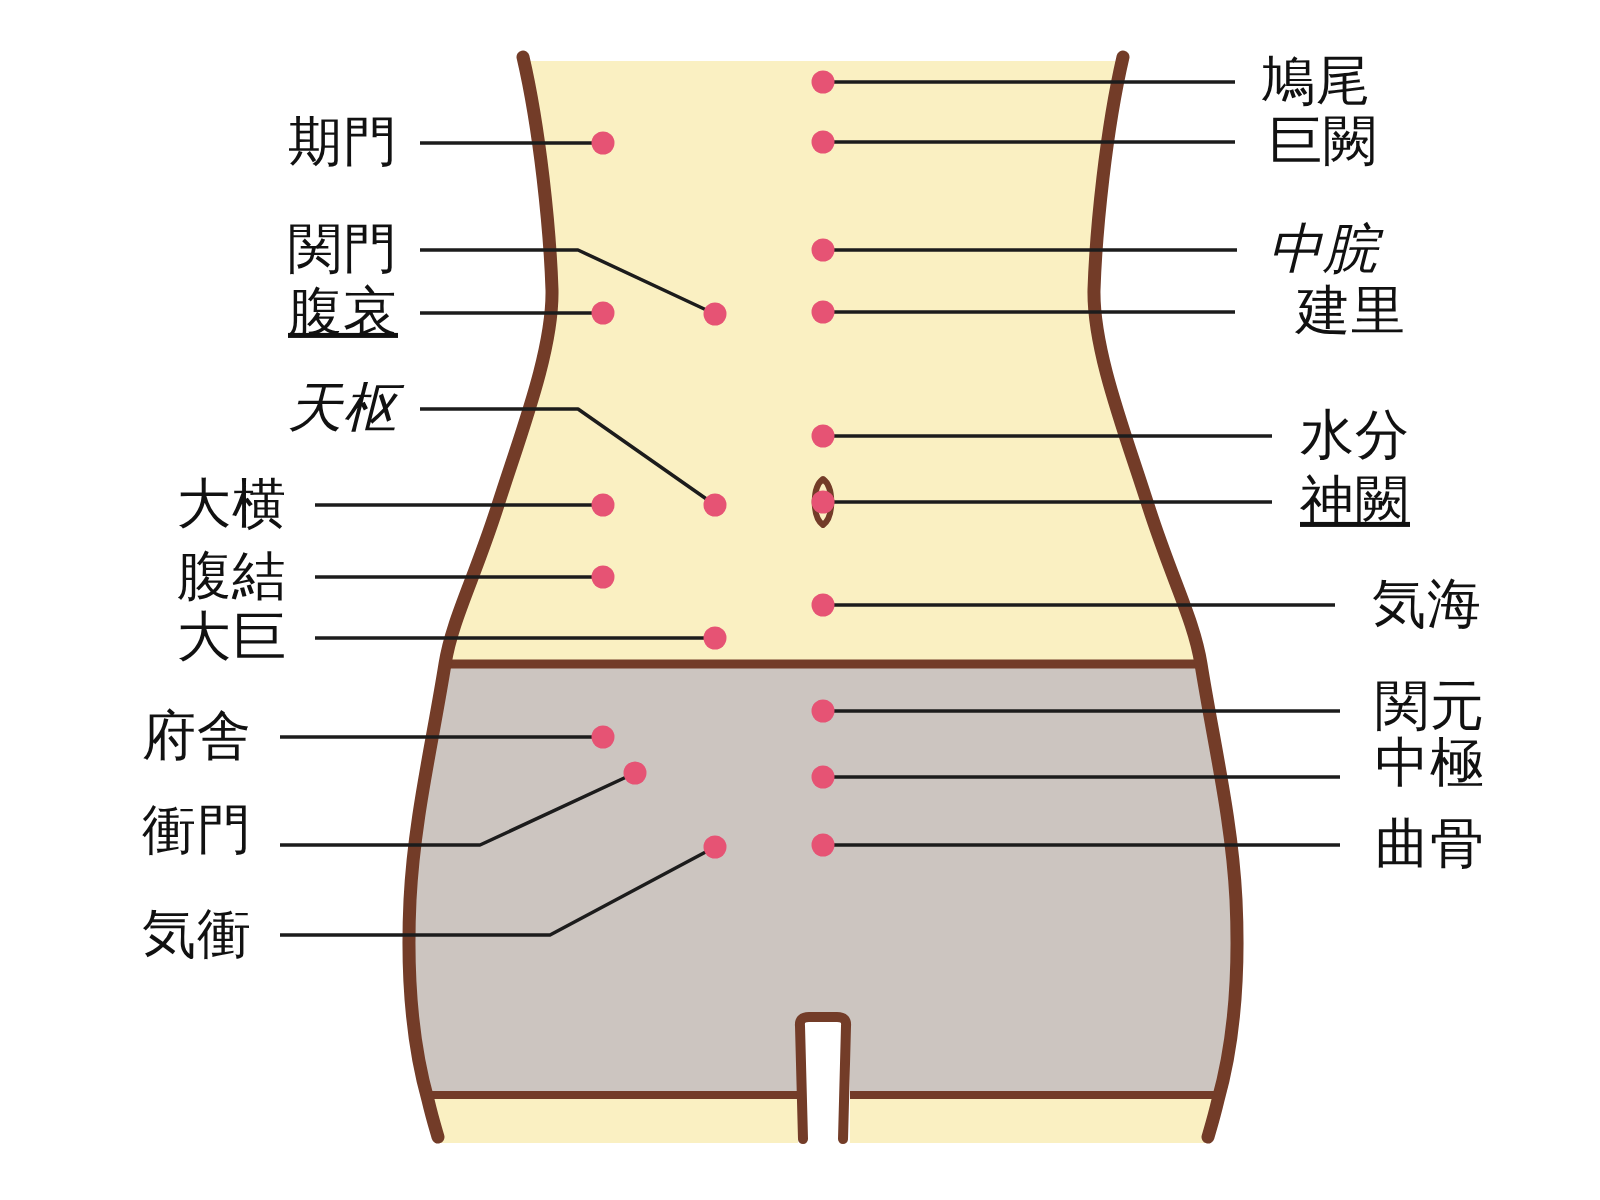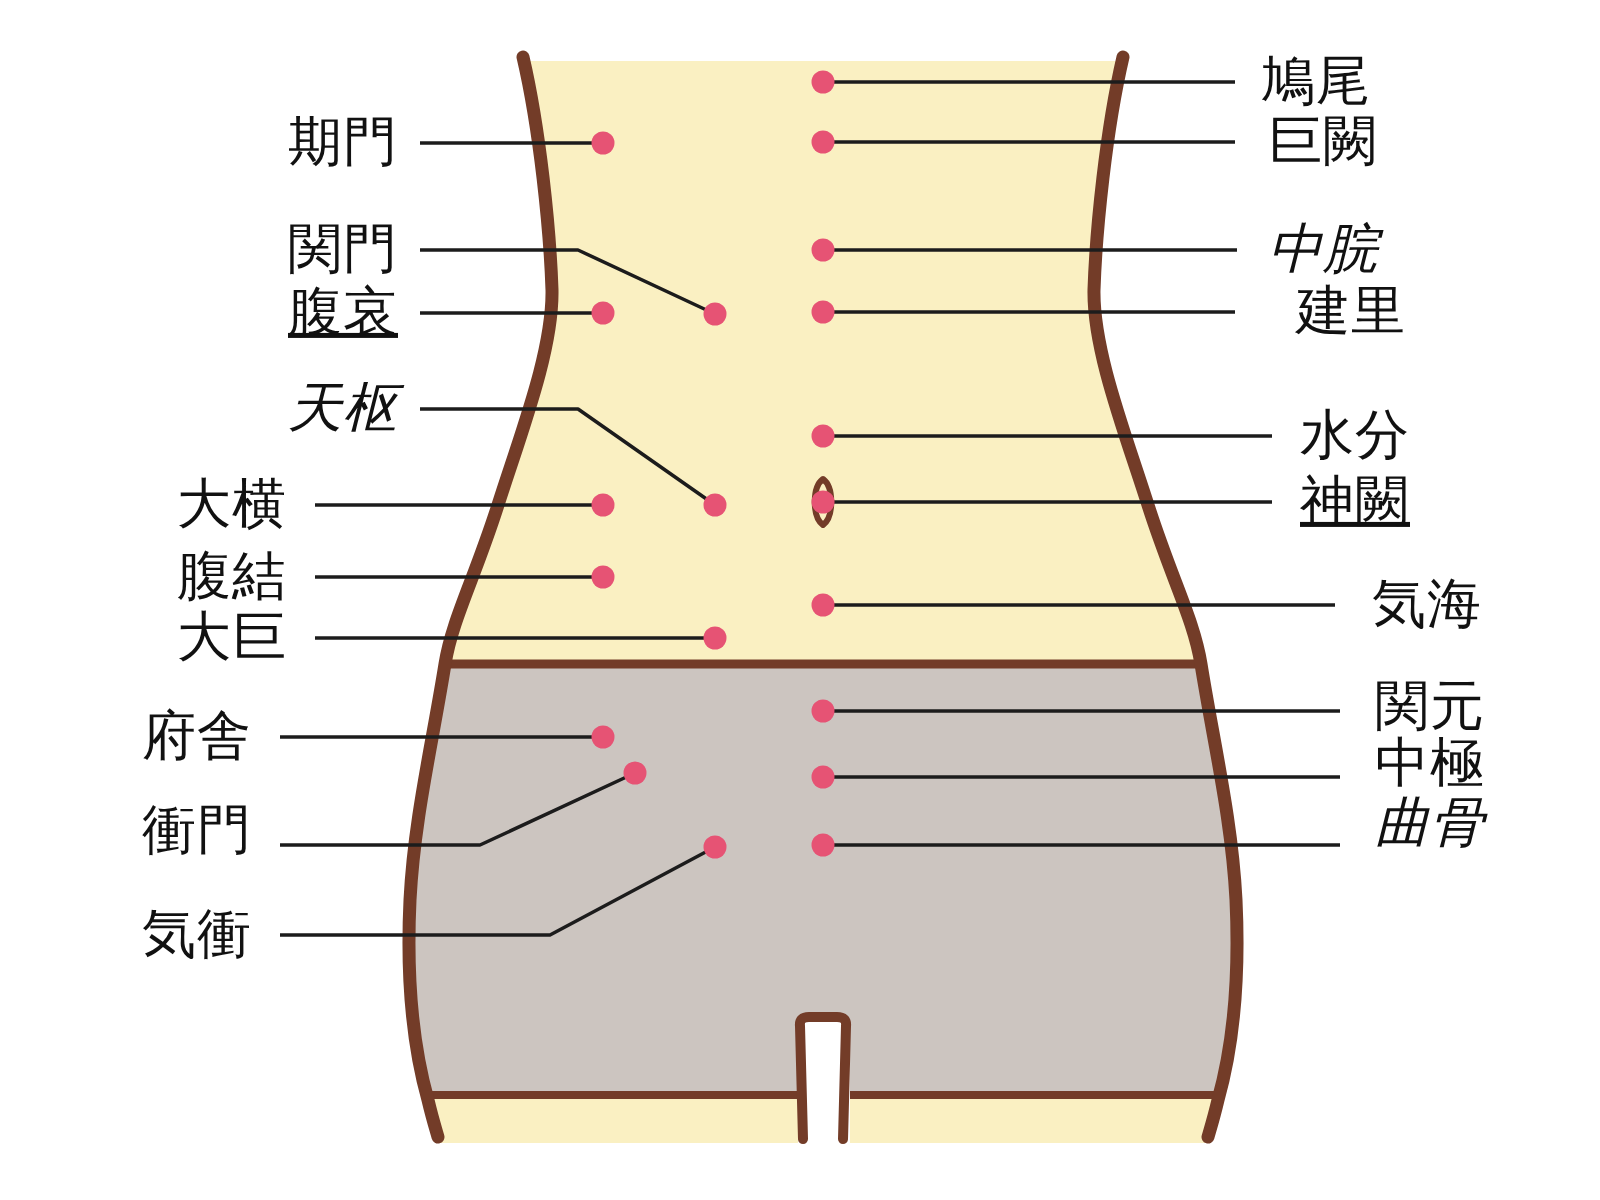--- a/index.html
+++ b/index.html
@@ -156,15 +156,15 @@
 
   <div class="label" style="left:1261px; top:82px;">鳩尾</div>
   <div class="label" style="left:1268px; top:142px;">巨闕</div>
   <div class="label" style="left:1268px; top:250px;font-style:italic;">中脘</div>
   <div class="label" style="left:1296px; top:312px;">建里</div>
   <div class="label" style="left:1300px; top:436px;">水分</div>
   <div class="label" style="left:1300px; top:502px;text-decoration:underline;">神闕</div>
   <div class="label" style="left:1372px; top:605px;">気海</div>
   <div class="label" style="left:1375px; top:711px;font-family:Liberation Mono, monospace;">関元</div>
   <div class="label" style="left:1375px; top:764px;">中極</div>
-  <div class="label" style="left:1375px; top:824px;font-style:italic;">曲骨</div>
+  <div class="label" style="left:1375px; top:845px;">曲骨</div>
 
 </div>
 
 </body></html>

